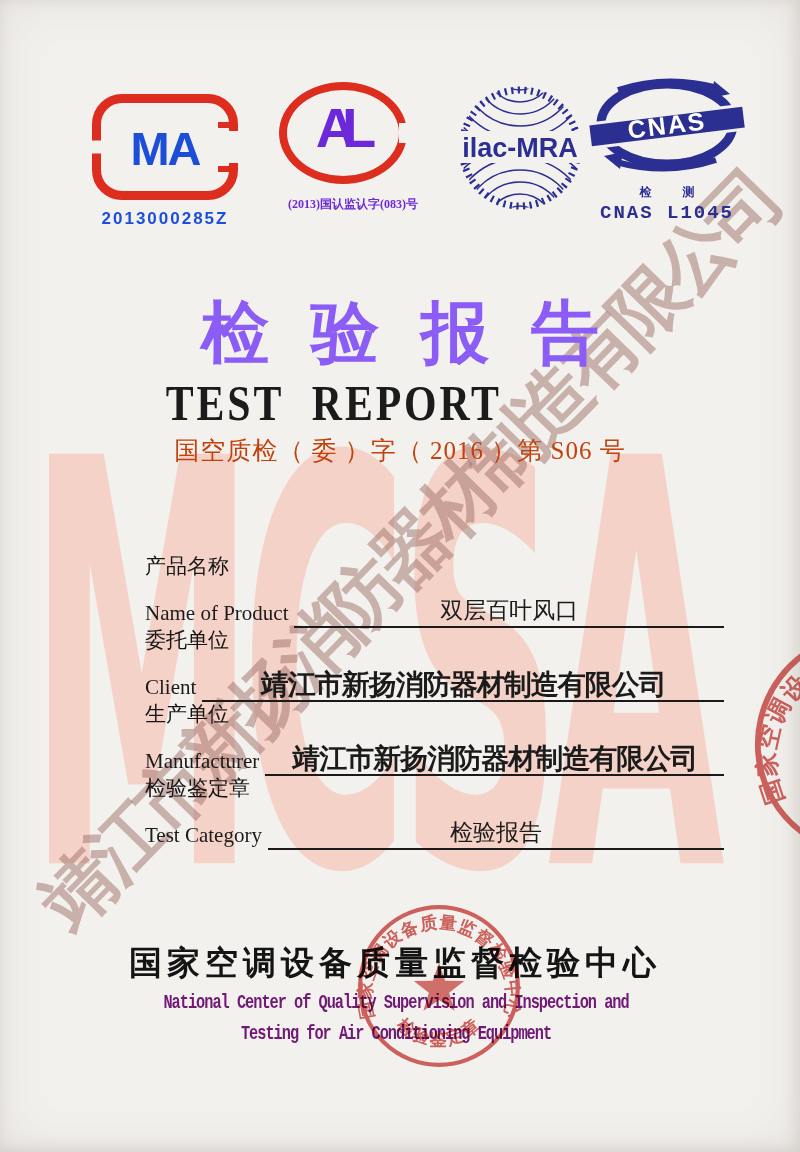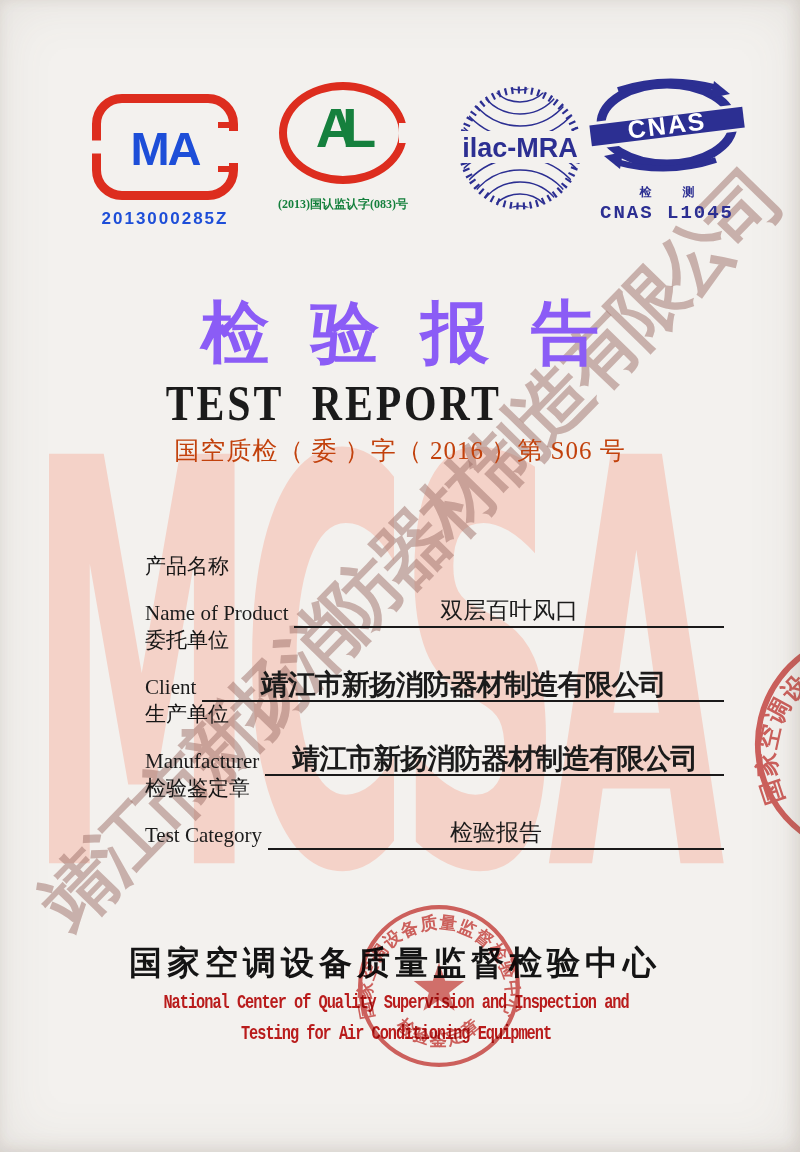--- a/index.html
+++ b/index.html
@@ -33,21 +33,21 @@
   .cma{position:absolute;left:90px;top:94px;width:150px;text-align:center;color:#1d4ed8;}
   .cma-shape{position:relative;width:128px;height:88px;margin:0 auto;border:9px solid #dd2d1e;border-radius:30px;
     display:flex;align-items:center;justify-content:center;}
   .cma-shape .notch-l{position:absolute;left:-9px;top:50%;transform:translateY(-50%);width:9px;height:13px;background:#f3f1ee;}
   .cma-shape .notch-r{position:absolute;right:-9px;top:50%;transform:translateY(-50%);width:9px;height:32px;background:#f3f1ee;}
   .cma-shape .hook-t{position:absolute;right:-2px;top:19px;width:13px;height:6px;background:#dd2d1e;}
   .cma-shape .hook-b{position:absolute;right:-2px;bottom:19px;width:13px;height:6px;background:#dd2d1e;}
   .cma-letters{font-family:"Liberation Sans","DejaVu Sans",sans-serif;font-size:47px;font-weight:bold;letter-spacing:-2px;margin-top:2px;}
   .cma-no{margin-top:9px;font-family:"Liberation Sans","DejaVu Sans",sans-serif;font-size:17px;font-weight:bold;letter-spacing:2px;}
 
-  .cal{position:absolute;left:268px;top:82px;width:150px;text-align:center;color:#15803d;}
+  .cal{position:absolute;left:268px;top:82px;width:150px;text-align:right;color:#6d28d9;}
   .cal-shape{position:relative;width:112px;height:86px;margin:0 auto;border:8px solid #dd2d1e;border-radius:50%;
     display:flex;align-items:center;justify-content:center;}
   .cal-shape .gap-r{position:absolute;right:-8px;top:50%;transform:translateY(-50%);width:8px;height:20px;background:#f3f1ee;}
   .cal-letters{font-family:"Liberation Sans","DejaVu Sans",sans-serif;font-size:56px;font-weight:bold;letter-spacing:-14px;
     transform:translate(-4px,-6px);}
   .cal-no{margin-top:12px;font-size:12px;font-weight:bold;white-space:nowrap;}
 
   .ilac{position:absolute;left:456px;top:84px;width:128px;}
   .cnas{position:absolute;left:578px;top:78px;width:178px;text-align:center;color:#2c2f92;}
   .cnas-zh{margin-top:2px;font-size:12px;font-weight:bold;letter-spacing:14px;text-indent:14px;}
@@ -71,21 +71,21 @@
   .f-line{flex:1;border-bottom:2px solid #1a1a1a;text-align:center;}
   .f-val{display:inline-block;font-size:23px;line-height:32px;transform:translateY(1px);}
   .f-val.company{font-size:28px;font-weight:600;letter-spacing:-1px;}
 
   
   .issuer-zh{position:absolute;left:0;top:941px;width:790px;z-index:3;text-align:center;
     font-family:"DejaVu Sans","Liberation Sans",sans-serif;
     font-size:33px;font-weight:bold;letter-spacing:5px;color:#141414;}
   .issuer-en{position:absolute;left:0;width:792px;z-index:3;text-align:center;
     font-family:"Liberation Mono","DejaVu Sans Mono",monospace;
-    font-weight:bold;font-size:15px;letter-spacing:-1px;color:#b91c1c;}
+    font-weight:bold;font-size:15px;letter-spacing:-1px;color:#701a75;}
   .issuer-en span{display:inline-block;transform:scale(1.02,1.3);}
   .en1{top:995px;} .en2{top:1026px;text-align:center;}
 
   
   .stamp{position:absolute;z-index:5;mix-blend-mode:multiply;opacity:.85;}
   .stamp-center{left:356px;top:903px;}
   .stamp-right{left:752px;top:628px;transform:rotate(-8deg);}
 </style>
 </head>
 <body>

